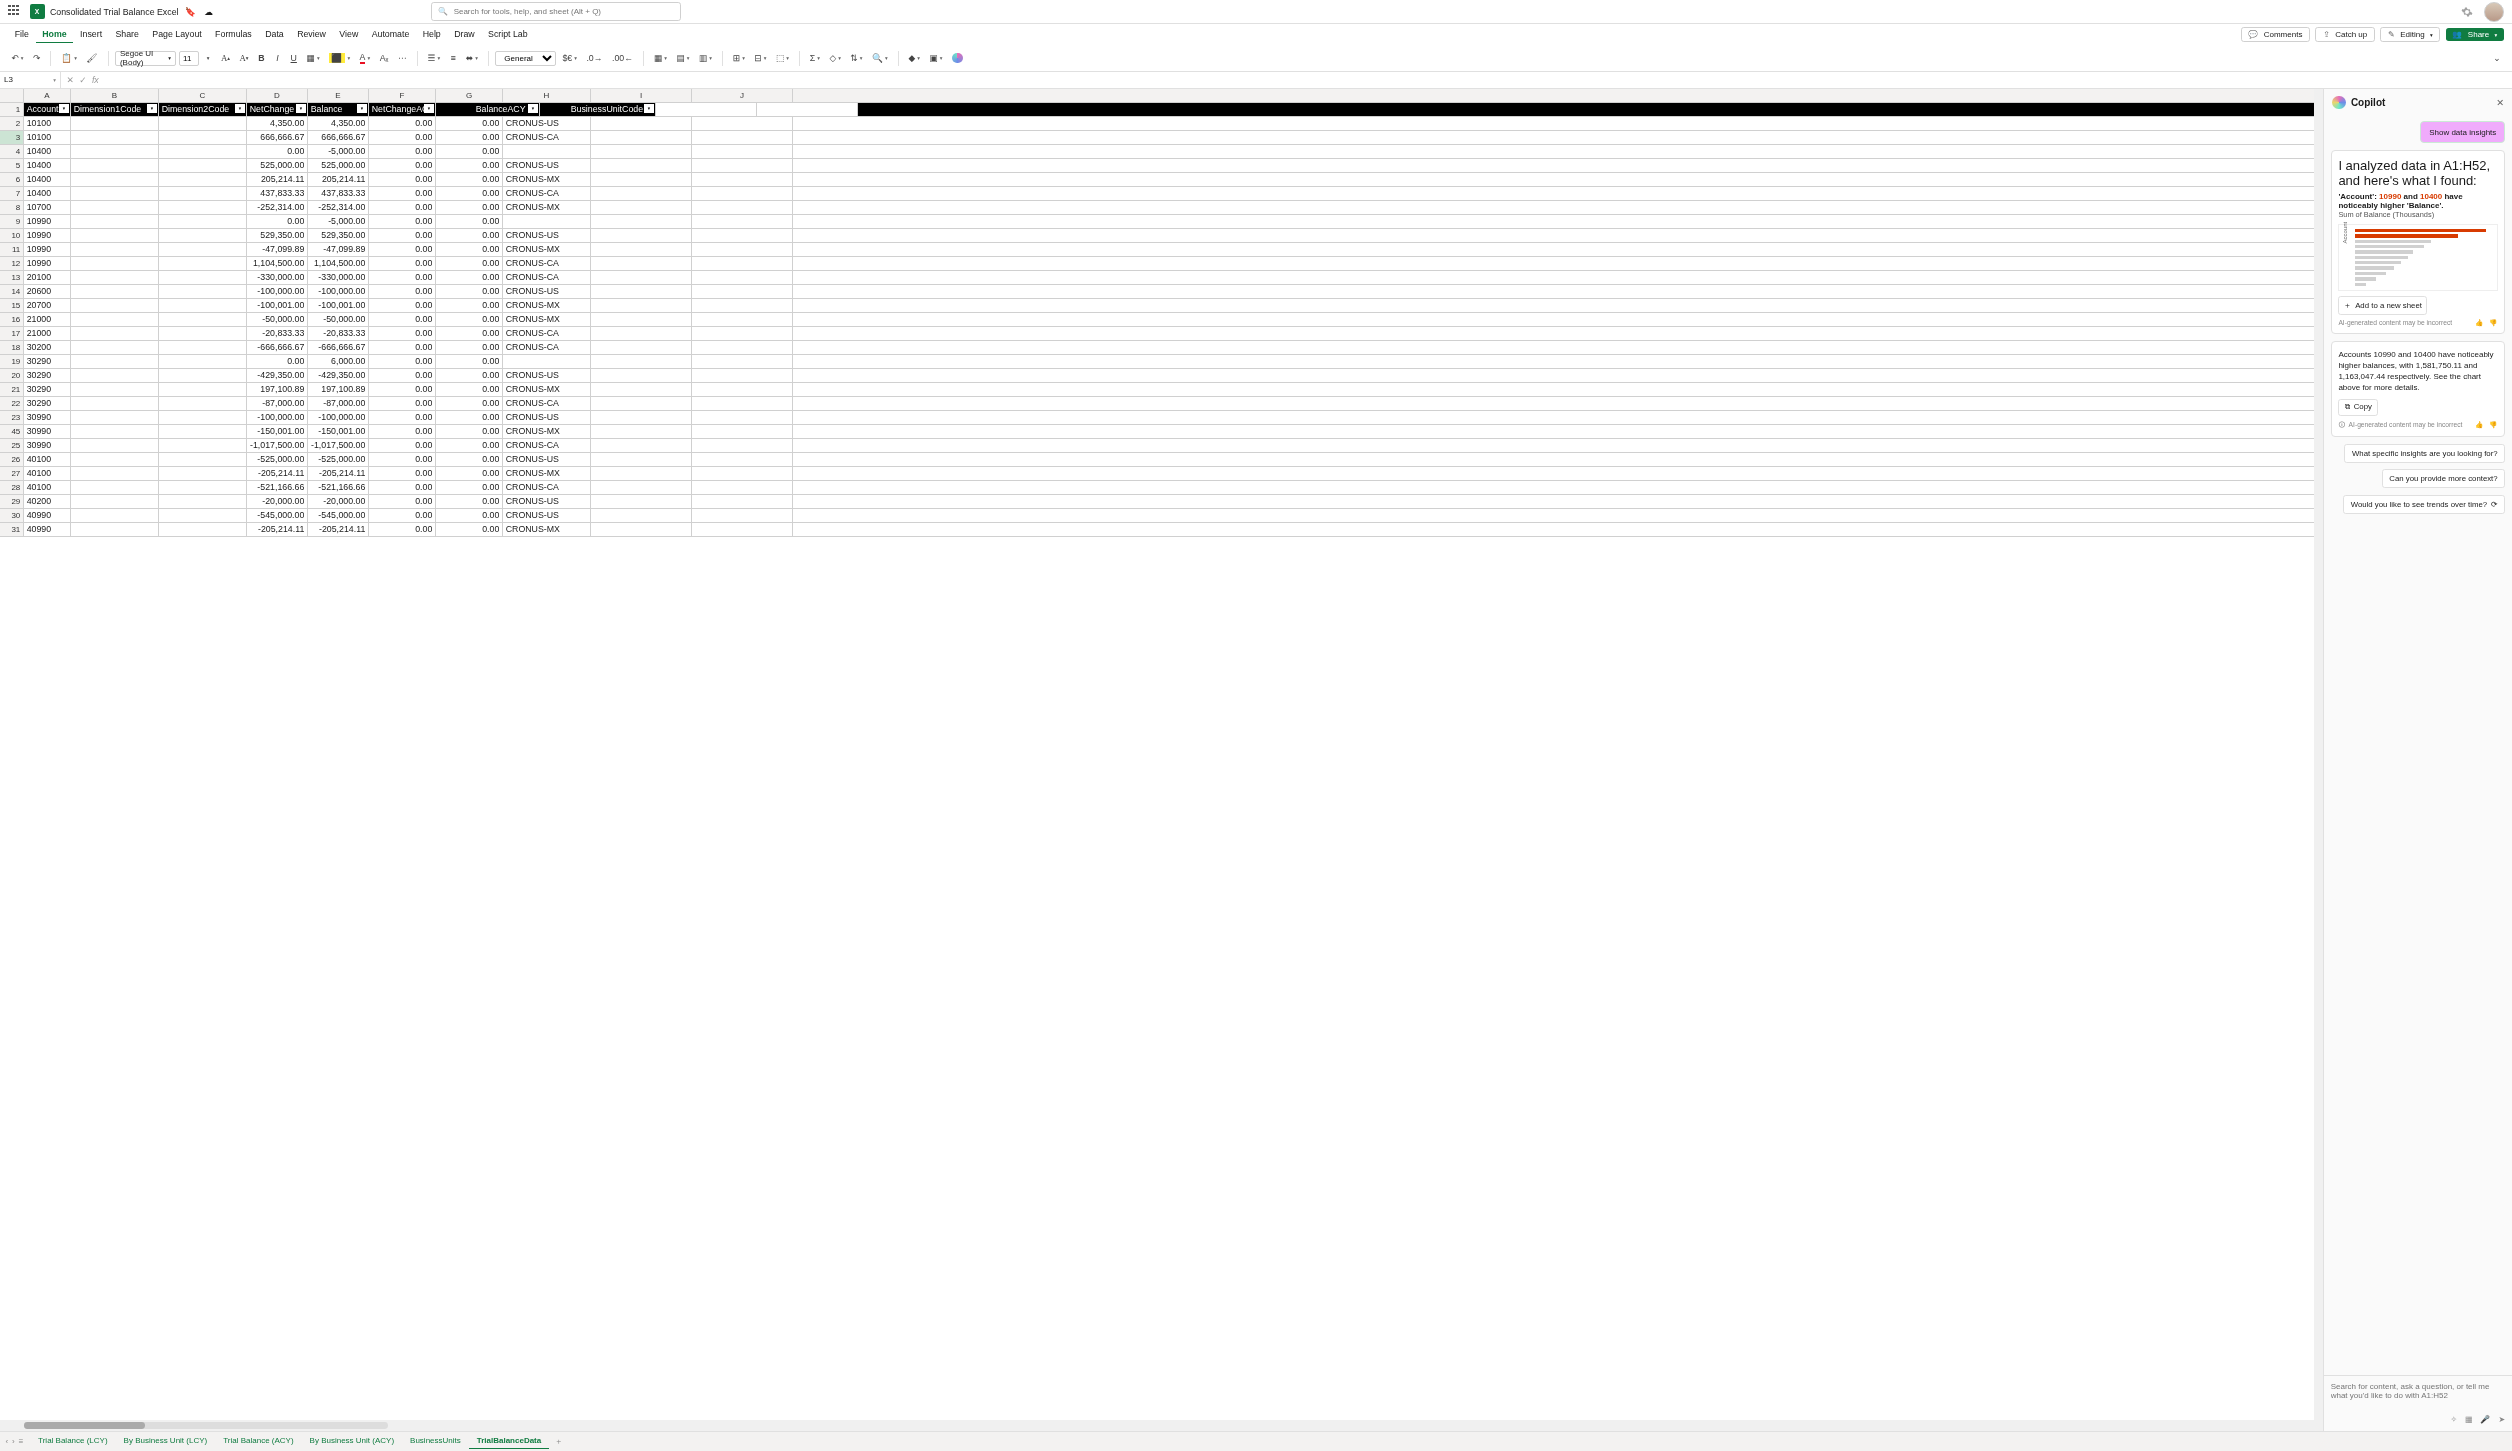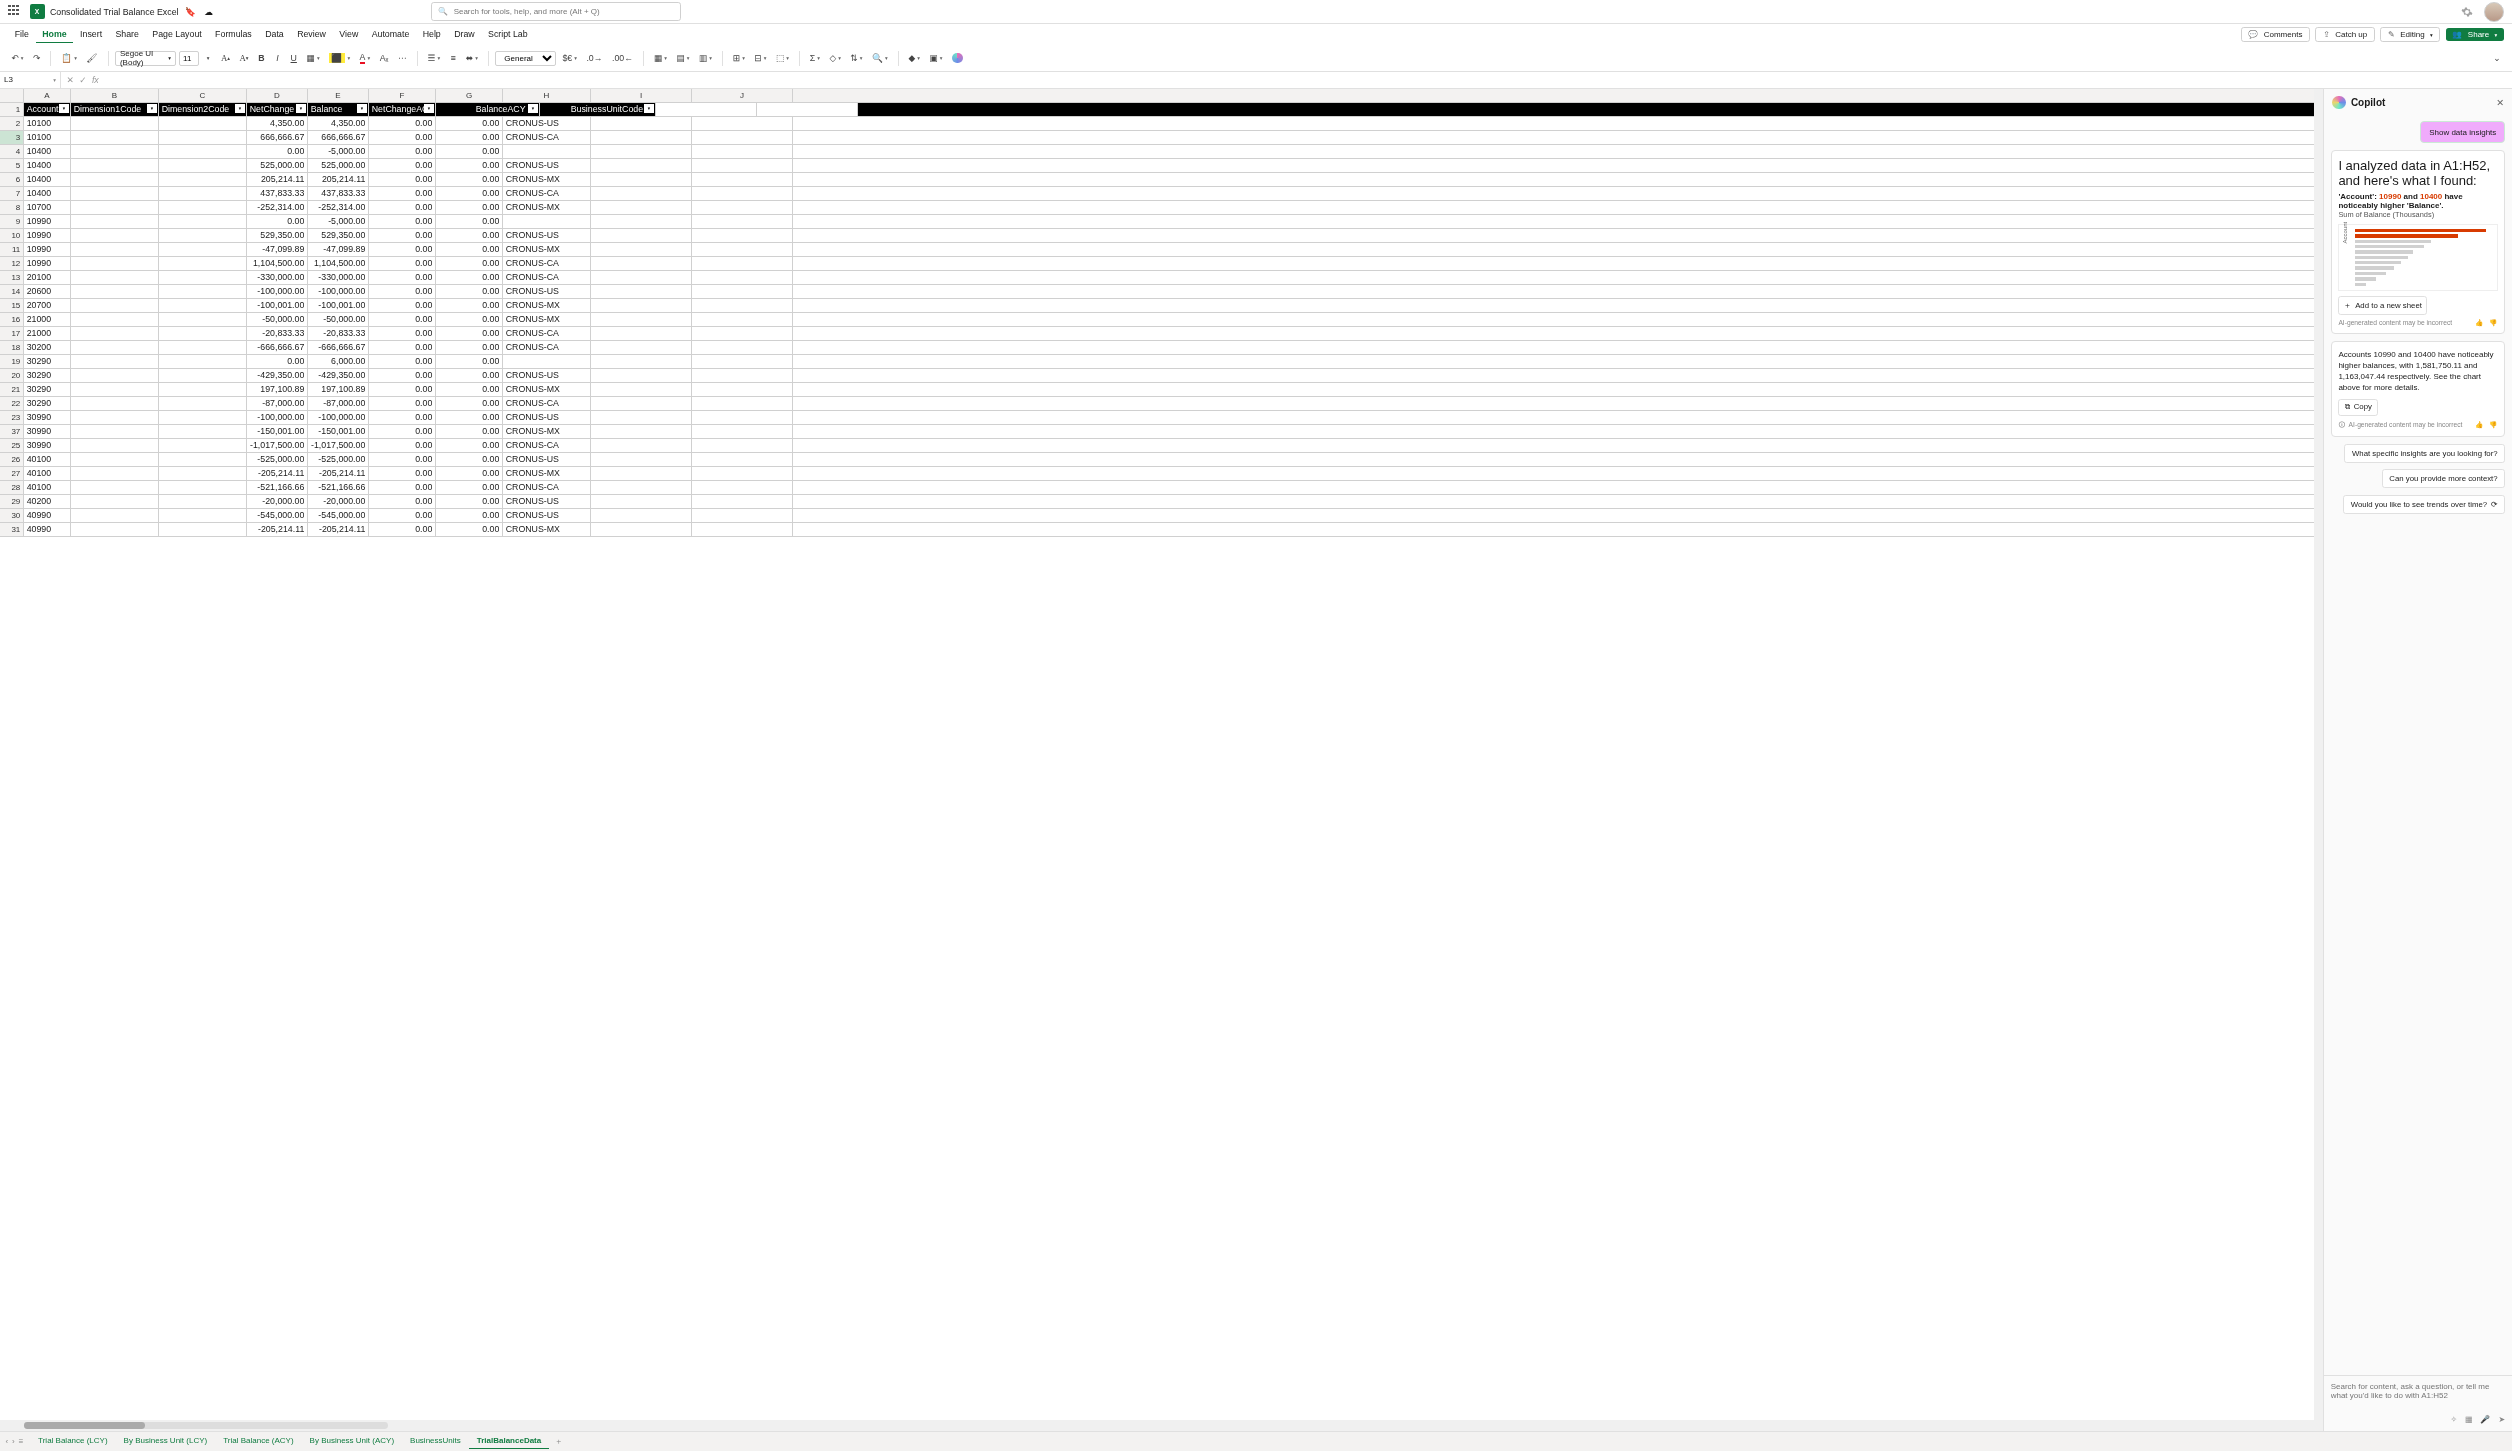--- a/index.html
+++ b/index.html
@@ -119,21 +119,21 @@
       <span></span>
     </div>
   <div class="excel-icon">X</div>
   <div class="doc-title">Consolidated Trial Balance Excel</div>
   <div class="title-icons">
     <span class="ico">🔖</span>
     <span class="ico">☁</span>
   </div>
   <div class="search-box">
     <span class="mag">🔍</span>
-    <span>Search for tools, help, and more (Alt + Q)</span>
+    <span>Search for tools, help, and sheet (Alt + Q)</span>
   </div>
   <div class="title-right">
     <svg class="gear" viewBox="0 0 24 24">
         <path fill="#666" d="M12 8a4 4 0 100 8 4 4 0 000-8zm9 4a7 7 0 01-.1 1.2l2 1.6-2 3.4-2.4-1a7 7 0 01-2 1.2l-.4 2.6h-4l-.4-2.6a7 7 0 01-2-1.2l-2.4 1-2-3.4 2-1.6A7 7 0 013 12a7 7 0 01.1-1.2l-2-1.6 2-3.4 2.4 1a7 7 0 012-1.2L7.9 3h4l.4 2.6a7 7 0 012 1.2l2.4-1 2 3.4-2 1.6A7 7 0 0121 12z"></path>
       </svg>
     <div class="avatar"></div>
   </div>
 </div>
 
 <div class="menu-row">
@@ -586,21 +586,21 @@
           <div class="cell" style="width: 88px;"></div>
           <div class="cell right" style="width: 61px;">-100,000.00</div>
           <div class="cell right" style="width: 61px;">-100,000.00</div>
           <div class="cell right" style="width: 67px;">0.00</div>
           <div class="cell right" style="width: 67px;">0.00</div>
           <div class="cell" style="width: 88px;">CRONUS-US</div>
           <div class="cell" style="width: 101px;"></div>
           <div class="cell" style="width: 101px;"></div>
         </div>
         <div class="row data-row">
-          <div class="rowh">37</div>
+          <div class="rowh">45</div>
           <div class="cell" style="width: 47px;">30990</div>
           <div class="cell" style="width: 88px;"></div>
           <div class="cell" style="width: 88px;"></div>
           <div class="cell right" style="width: 61px;">-150,001.00</div>
           <div class="cell right" style="width: 61px;">-150,001.00</div>
           <div class="cell right" style="width: 67px;">0.00</div>
           <div class="cell right" style="width: 67px;">0.00</div>
           <div class="cell" style="width: 88px;">CRONUS-MX</div>
           <div class="cell" style="width: 101px;"></div>
           <div class="cell" style="width: 101px;"></div>

